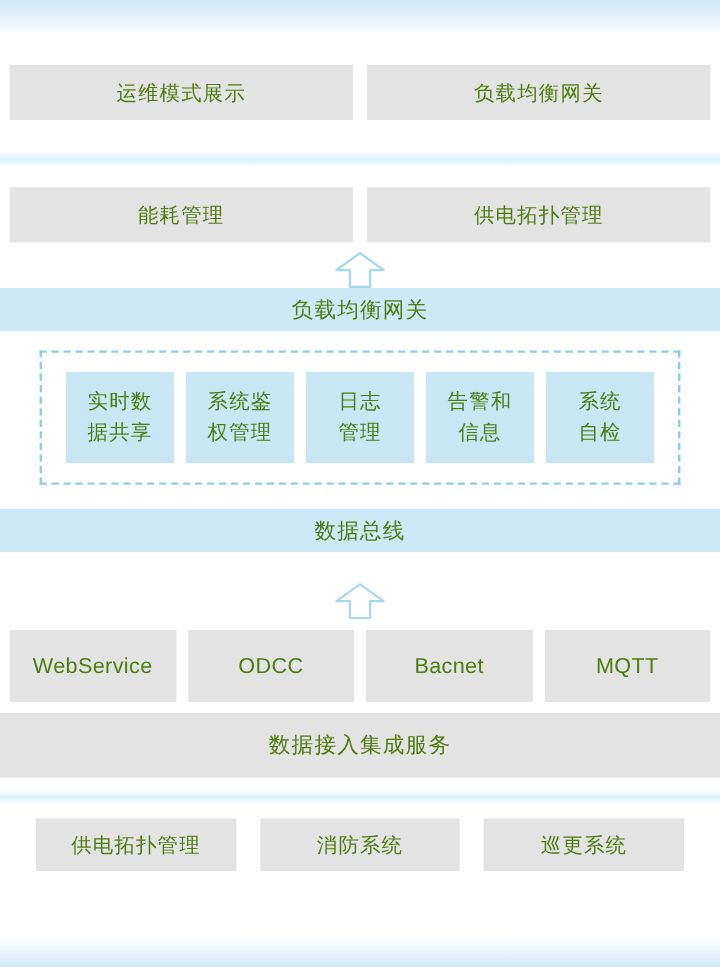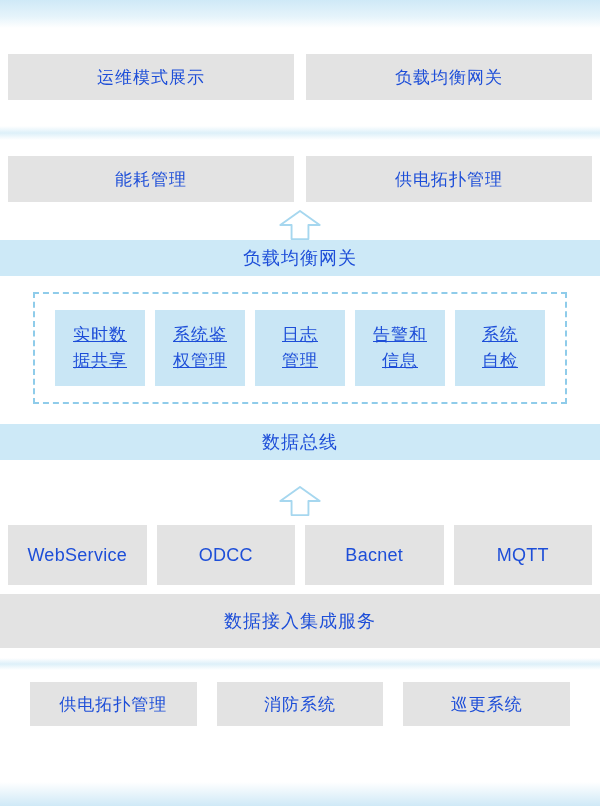--- a/index.html
+++ b/index.html
@@ -5,21 +5,21 @@
   * { margin: 0; padding: 0; box-sizing: border-box; }
   html, body { background: #ffffff; }
   .page {
     width: 600px;
     height: 806px;
     margin: 0 auto;
     position: relative;
     overflow: hidden;
     background: #ffffff;
     font-family: "Liberation Sans", "DejaVu Sans", sans-serif;
-    color: #1d4ed8;
+    color: #4d7c0f;
   }
   .strip-top {
     height: 28px;
     background: linear-gradient(180deg, #cfe9f7 0%, #e6f4fb 60%, #ffffff 100%);
   }
   .strip-mid {
     height: 14px;
     margin-top: 26px;
     background: linear-gradient(180deg, #ffffff 0%, #ddf0f9 50%, #ffffff 100%);
   }
@@ -78,21 +78,21 @@
     height: 76px;
     background: #c9e6f5;
     display: flex;
     align-items: center;
     justify-content: center;
     text-align: center;
     font-size: 17px;
     line-height: 1.55;
     letter-spacing: 1px;
   }
-  .service-box span { white-space: pre-line; text-decoration: underline; }
+  .service-box span { white-space: pre-line; }
   .bus-band { margin-top: 20px; }
   .protocol-row { padding: 0 8px; gap: 10px; margin-top: 9px; }
   .protocol-box { flex: 1; height: 60px; font-size: 18px; letter-spacing: 0.3px; }
   .subsystem-row { padding: 0 30px; gap: 20px; margin-top: 12px; }
   .subsystem-box { flex: 1; height: 44px; }
 </style>
 </head>
 <body>
 
 <div class="page">

